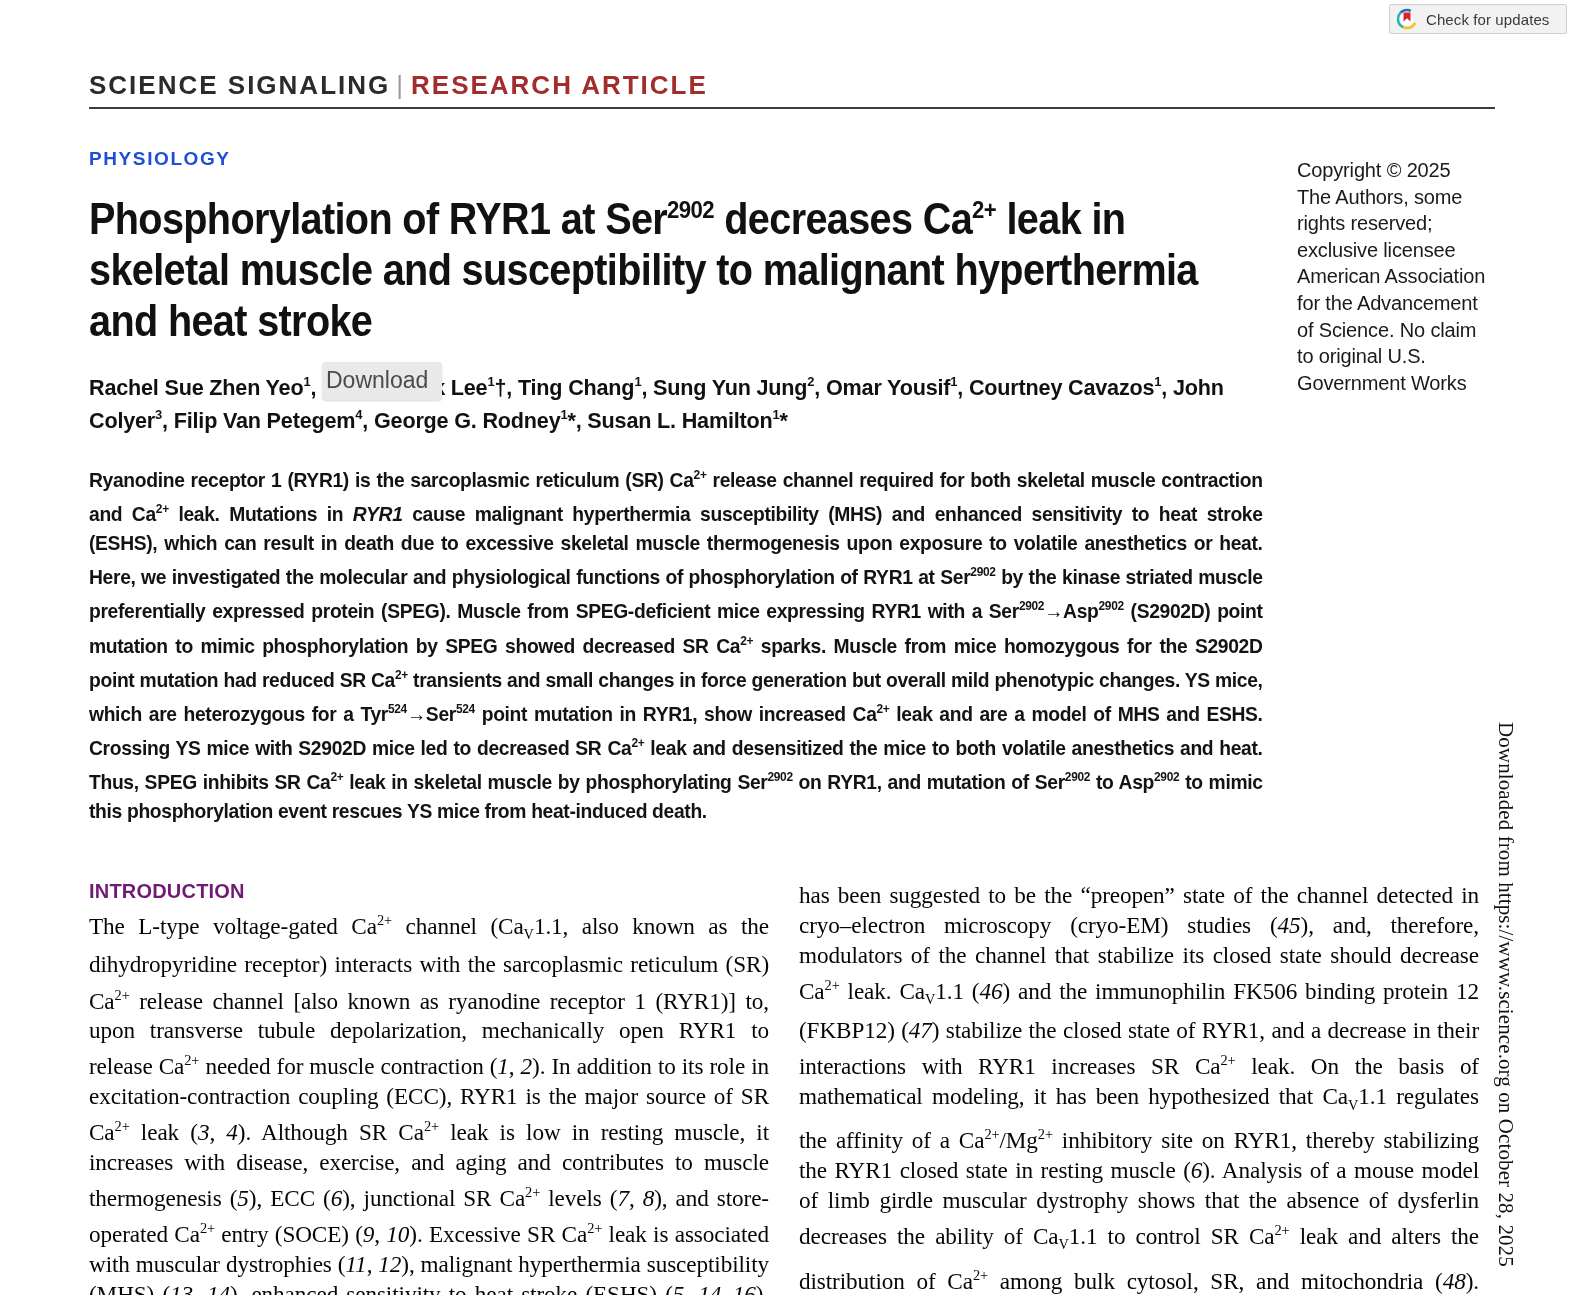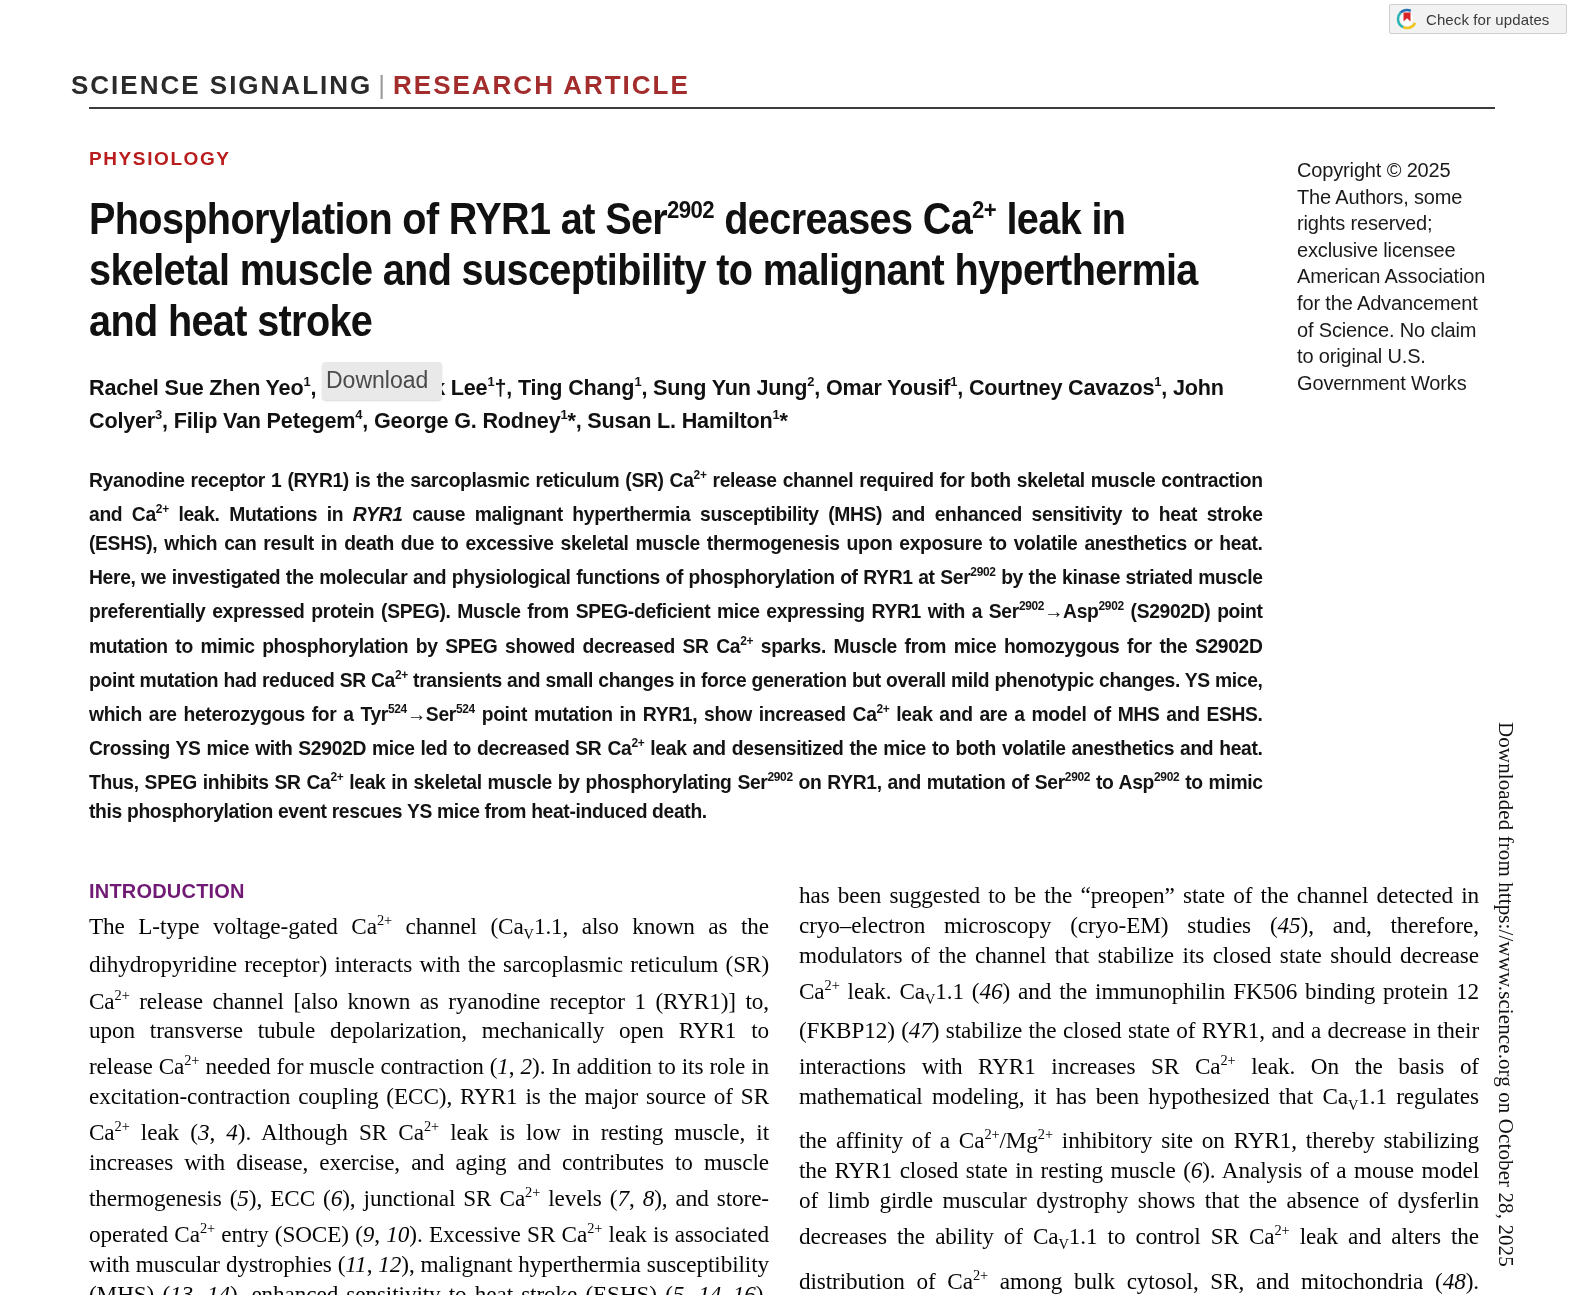--- a/index.html
+++ b/index.html
@@ -42,21 +42,21 @@
     font-size: 15px;
     color: #3a3a3a;
     white-space: nowrap;
     letter-spacing: 0.1px;
   }
 
   
   .journal-header {
     position: absolute;
     top: 68px;
-    left: 71px;
+    left: 89px;
     width: 1406px;
   }
   .journal-header-line {
     font-family: "Liberation Sans", sans-serif;
     font-weight: 600;
     font-size: 26px;
     letter-spacing: 2.0px;
     white-space: nowrap;
     line-height: 34px;
   }
@@ -81,21 +81,21 @@
     position: absolute;
     top: 148px;
     left: 89px;
     width: 1176px;
   }
   .section-kicker {
     font-family: "Liberation Sans", sans-serif;
     font-weight: bold;
     font-size: 19px;
     letter-spacing: 1.6px;
-    color: #b91c1c;
+    color: #1d4ed8;
     margin-bottom: 14px;
   }
   .article-title {
     font-family: "Liberation Sans", sans-serif;
     font-weight: bold;
     font-size: 44px;
     line-height: 51px;
     letter-spacing: -0.7px;
     color: #111;
     transform: scaleX(0.9);

